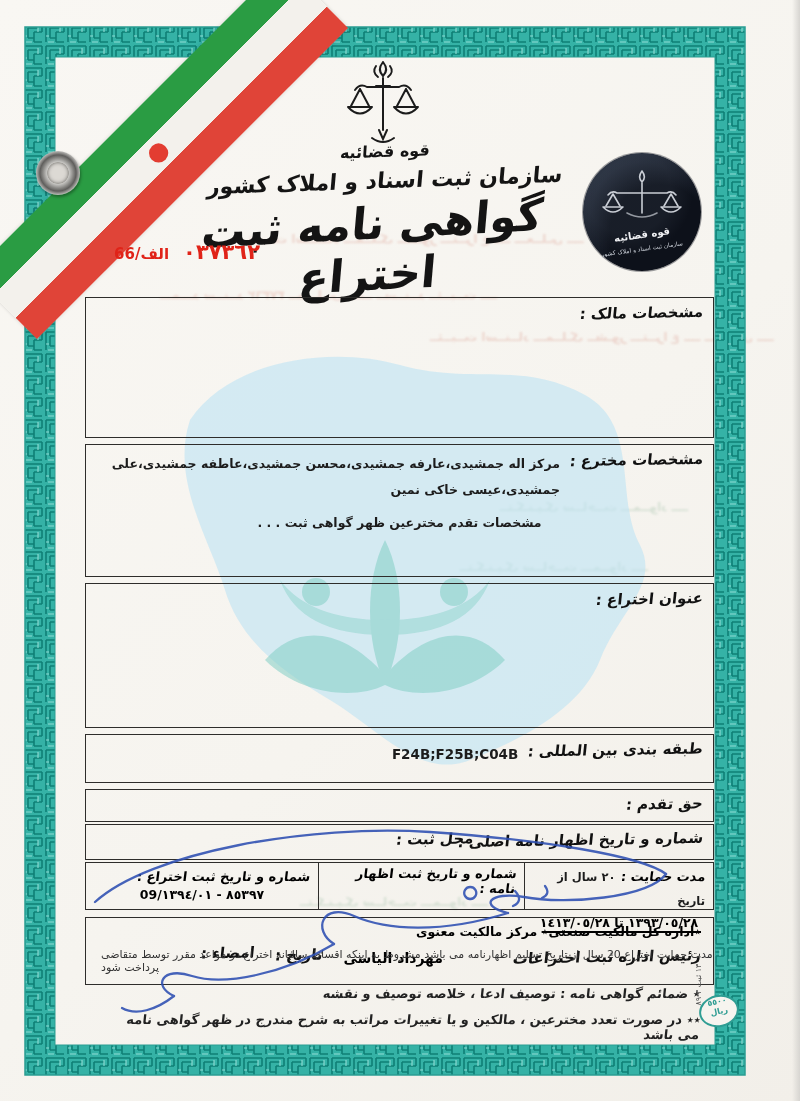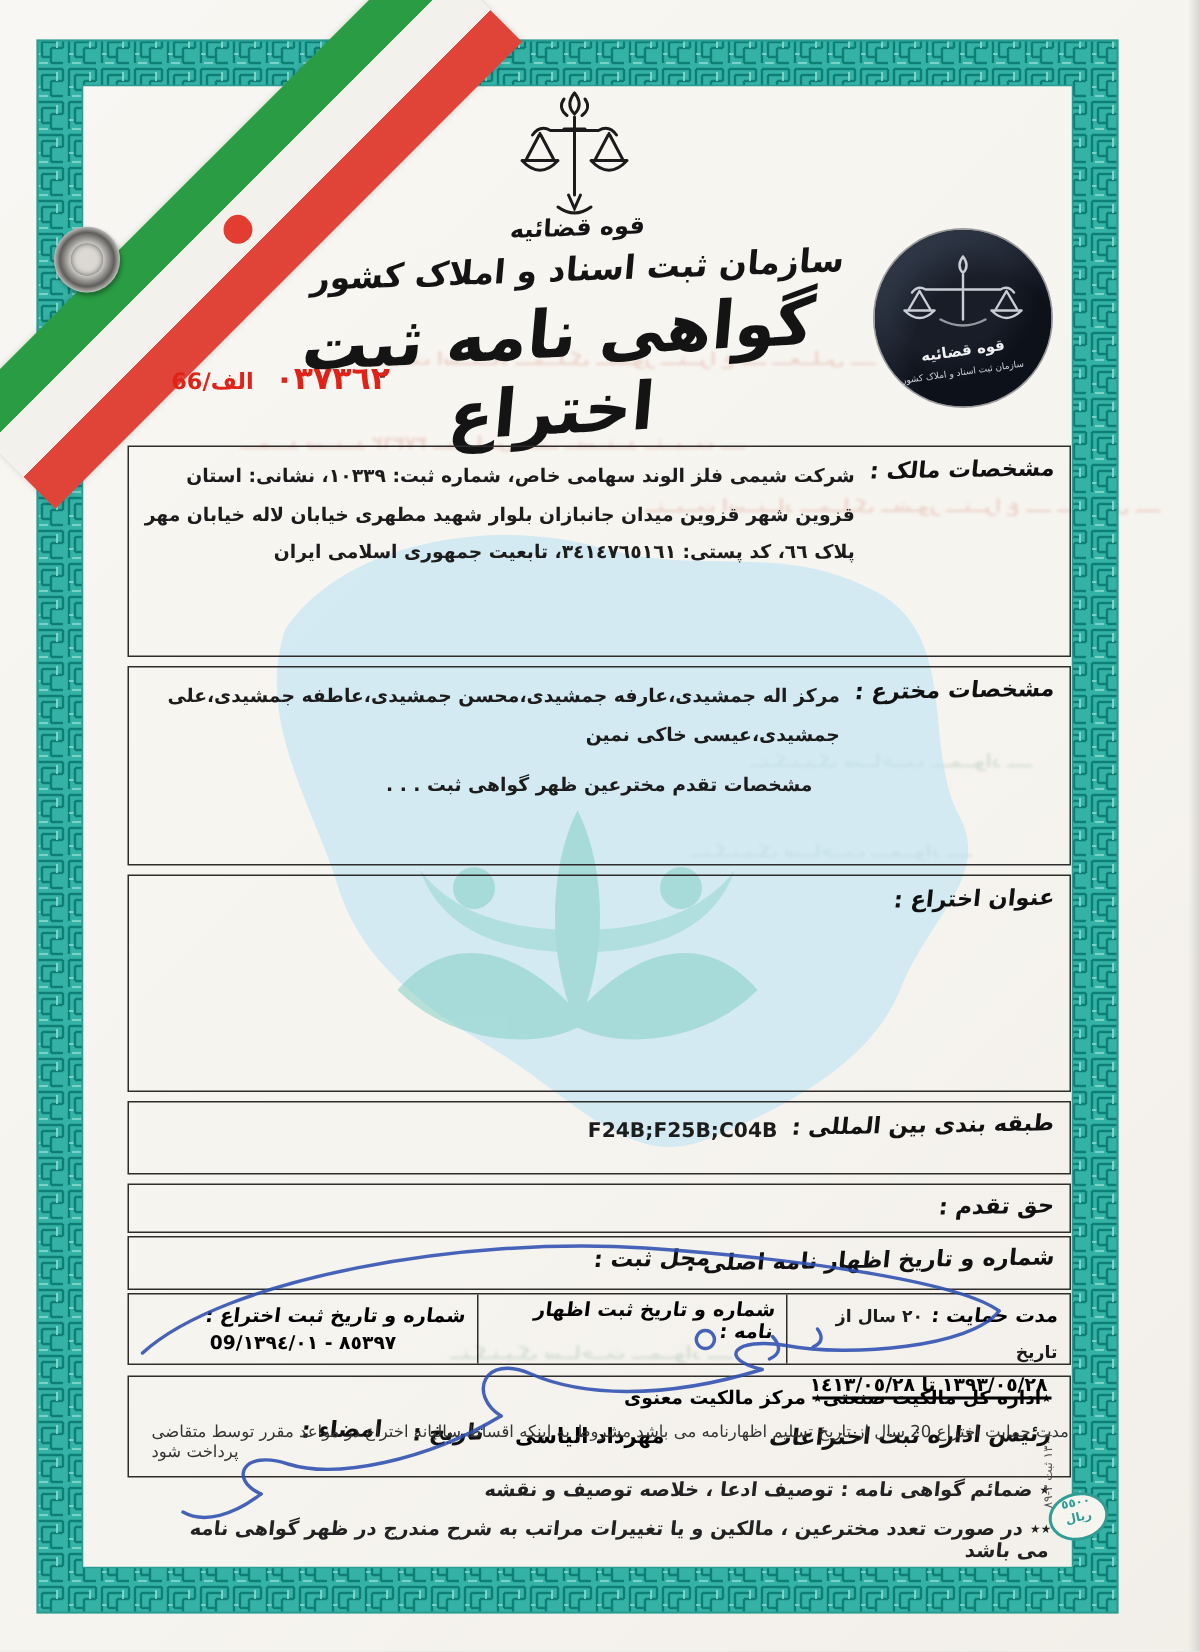--- a/index.html
+++ b/index.html
@@ -159,21 +159,20 @@
         <path d="M20 54 h20 M20 54 q10 10 20 0 M78 54 h20 M78 54 q10 10 20 0"></path>
         <path d="M44 60 q15 8 30 0" opacity="0.7"></path>
       </g>
     </svg>
     <div class="seal-txt1">قوه قضائیه</div>
     <div class="seal-txt2">سازمان ثبت اسناد و املاک کشور</div>
   </div>
 
   <div class="row flexr" id="row-owner">
     <span class="lbl">مشخصات مالک :</span>
-    <span class="val">شرکت شیمی فلز الوند سهامی خاص، شماره ثبت: ١٠٣٣٩، نشانی: استان قزوین شهر قزوین میدان جانبازان بلوار شهید مطهری خیابان لاله خیابان مهر پلاک ٦٦، کد پستی: ٣٤١٤٧٦٥١٦١، تابعیت جمهوری اسلامی ایران</span>
   </div>
 
   <div class="row" id="row-inventor">
     <div class="flexr">
       <span class="lbl">مشخصات مخترع :</span>
       <span class="val">مرکز اله جمشیدی،عارفه جمشیدی،محسن جمشیدی،عاطفه جمشیدی،علی جمشیدی،عیسی خاکی نمین</span>
     </div>
     <div class="val" style="text-align:center;margin-top:8px;">مشخصات تقدم مخترعین ظهر گواهی ثبت . . .</div>
   </div>
 

